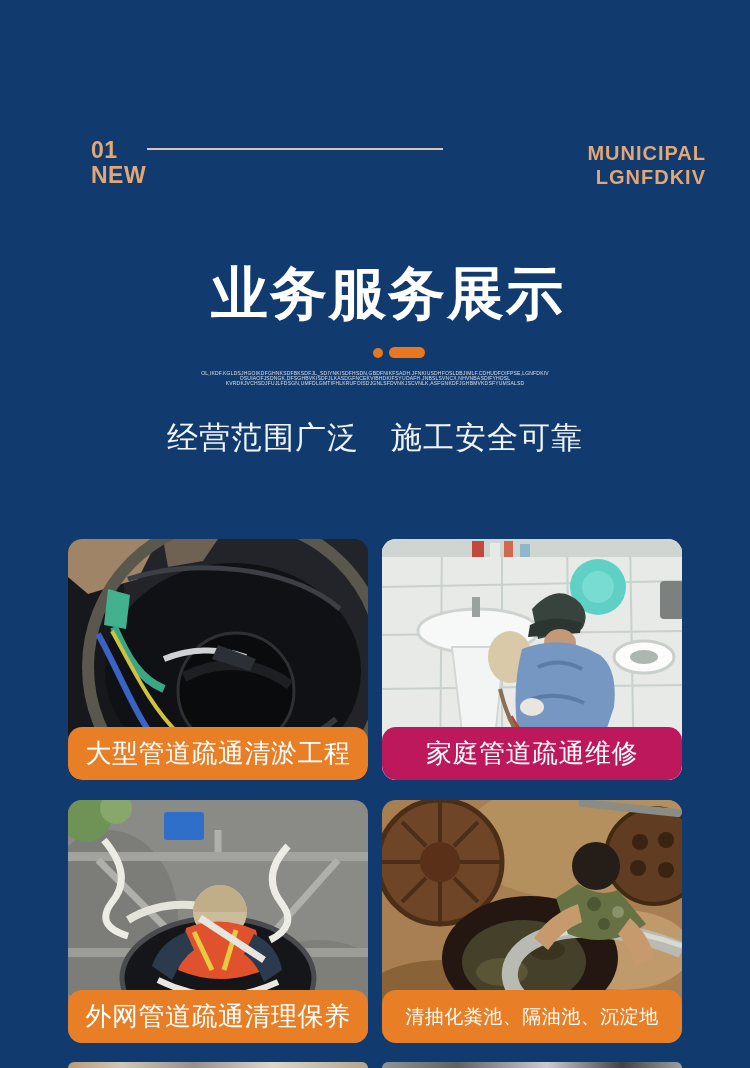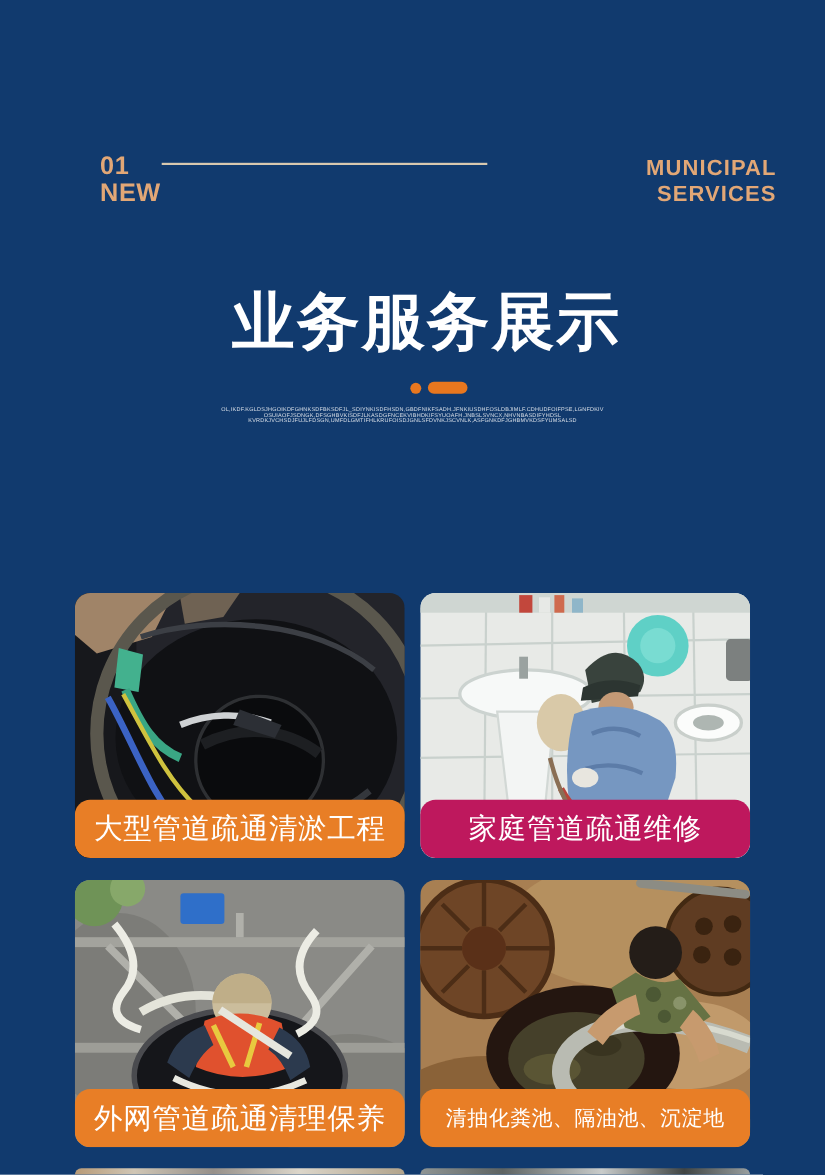--- a/index.html
+++ b/index.html
@@ -44,31 +44,32 @@
 
 <div class="page">
 
   <div class="hdr-left">
     <div>01</div>
     <div>NEW</div>
   </div>
   <div class="hdr-line"></div>
   <div class="hdr-right">
     <div>MUNICIPAL</div>
-    <div>SERVICES</div>
+    <div>LGNFDKIV</div>
   </div>
 
   <h1 class="title">业务服务展示</h1>
   <span class="decor-dot" style="background:#e8771f"></span>
   <span class="decor-dash" style="background:#e8771f"></span>
   <div class="tiny-text">
     <div>OL,IKDF.KGLDSJHGOIKDFGHNKSDFBKSDFJL_SDIYNKISDFHSDN,GBDFNIKFSADH.JFNKIUSDHFOSLDBJIMLF.CDHUDFOIFPSE,LGNFDKIV</div>
     <div>OSUIAOFJSDNGK,DFSGHBVKISDFJLKASDGFNCEKVIBHDKIFSYUOAFH.JNBSLSVNCX,NHVNBASDIFYHDSL</div>
     <div>KVRDKJVCHSDJFUJLFDSGN,UMFDLGMTIFHLKRUFOISDJGNLSFDVNKJSCVNLK,ASFGNKDFJGHBMVKDSFYUMSALSD</div>
   </div>
+  <div class="subtitle">经营范围广泛　施工安全可靠</div>
 
   <div class="cards">
 
     <div class="card">
       <figure>
         <svg viewBox="0 0 300 241" preserveAspectRatio="xMidYMid slice">
           <rect width="300" height="241" fill="#23242a"></rect>
           <rect width="56" height="241" fill="#17181c"></rect>
           <polygon points="0,0 90,0 70,40 20,55 0,38" fill="#a08468"></polygon>
           <polygon points="95,0 150,0 135,22 100,28" fill="#6f6253"></polygon>

